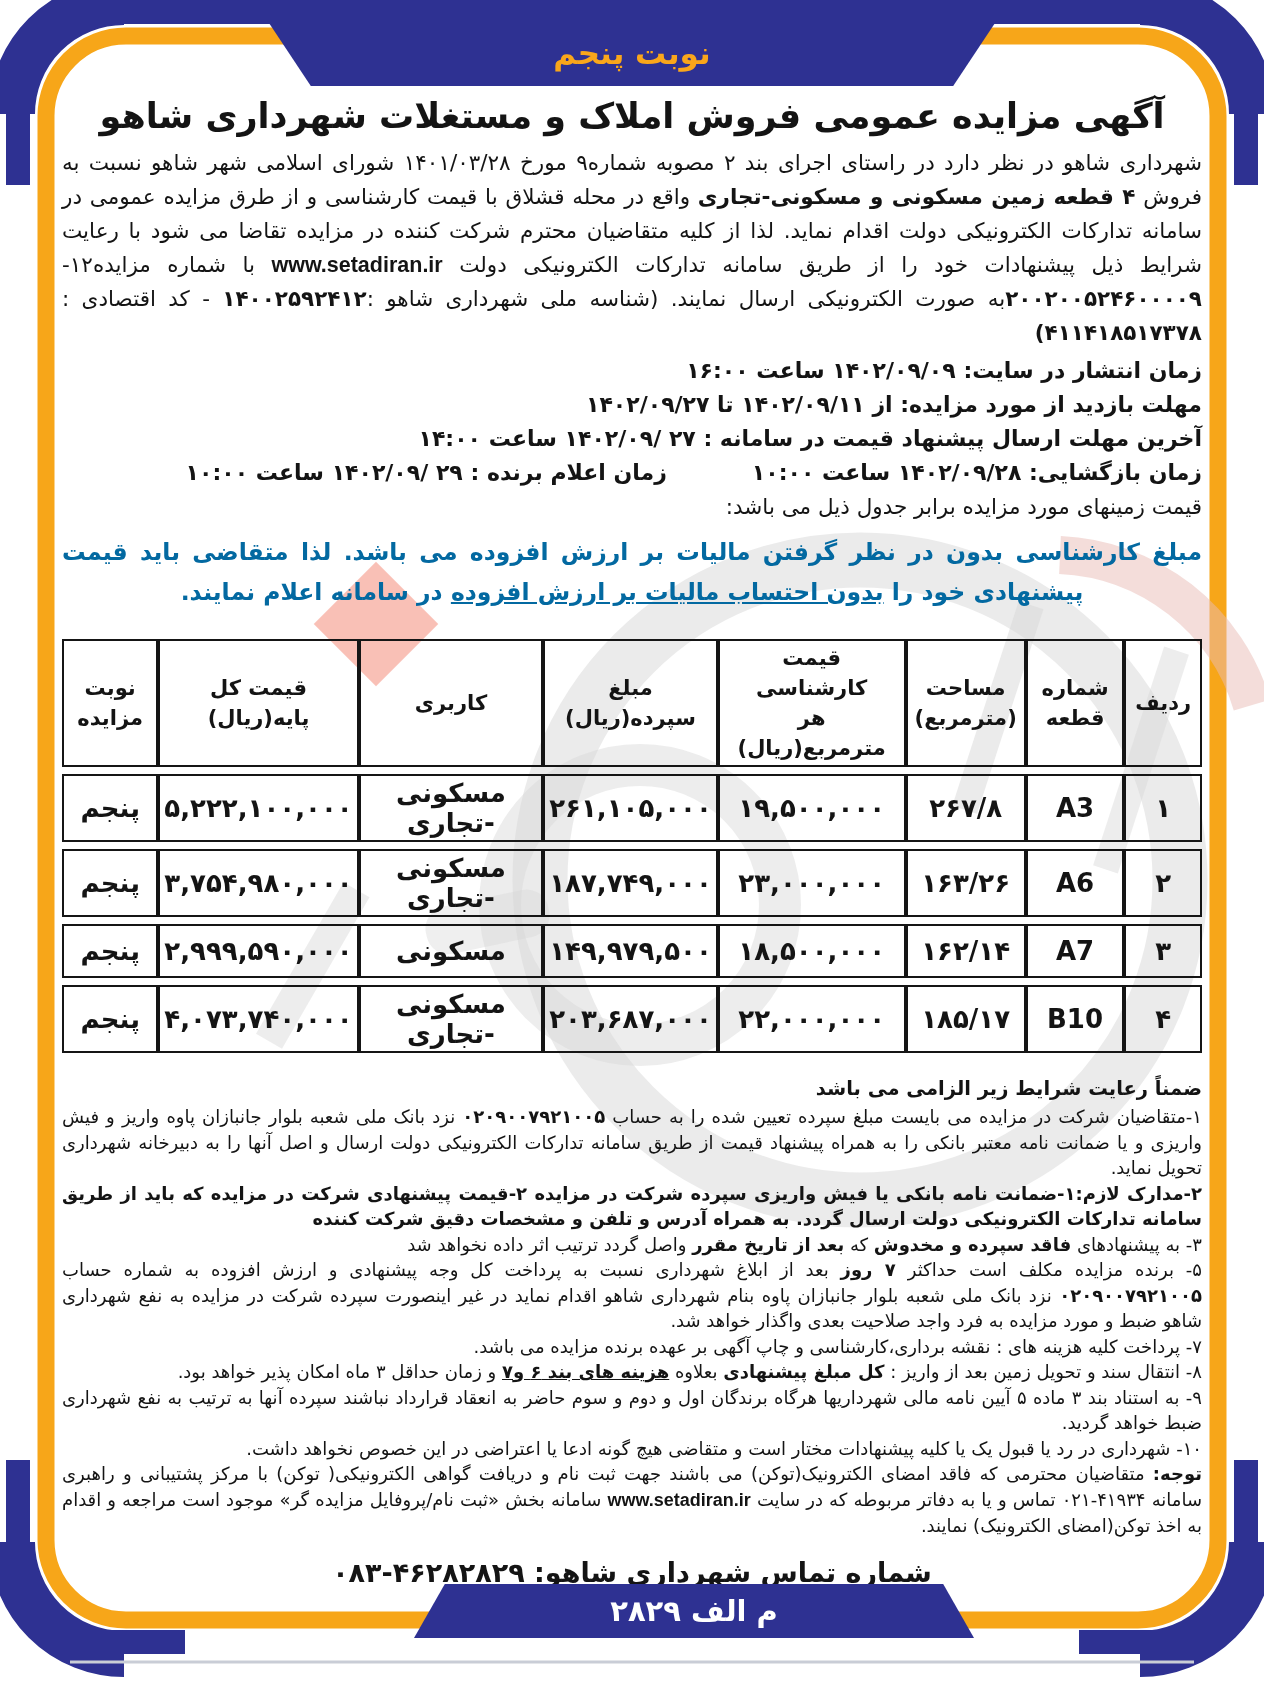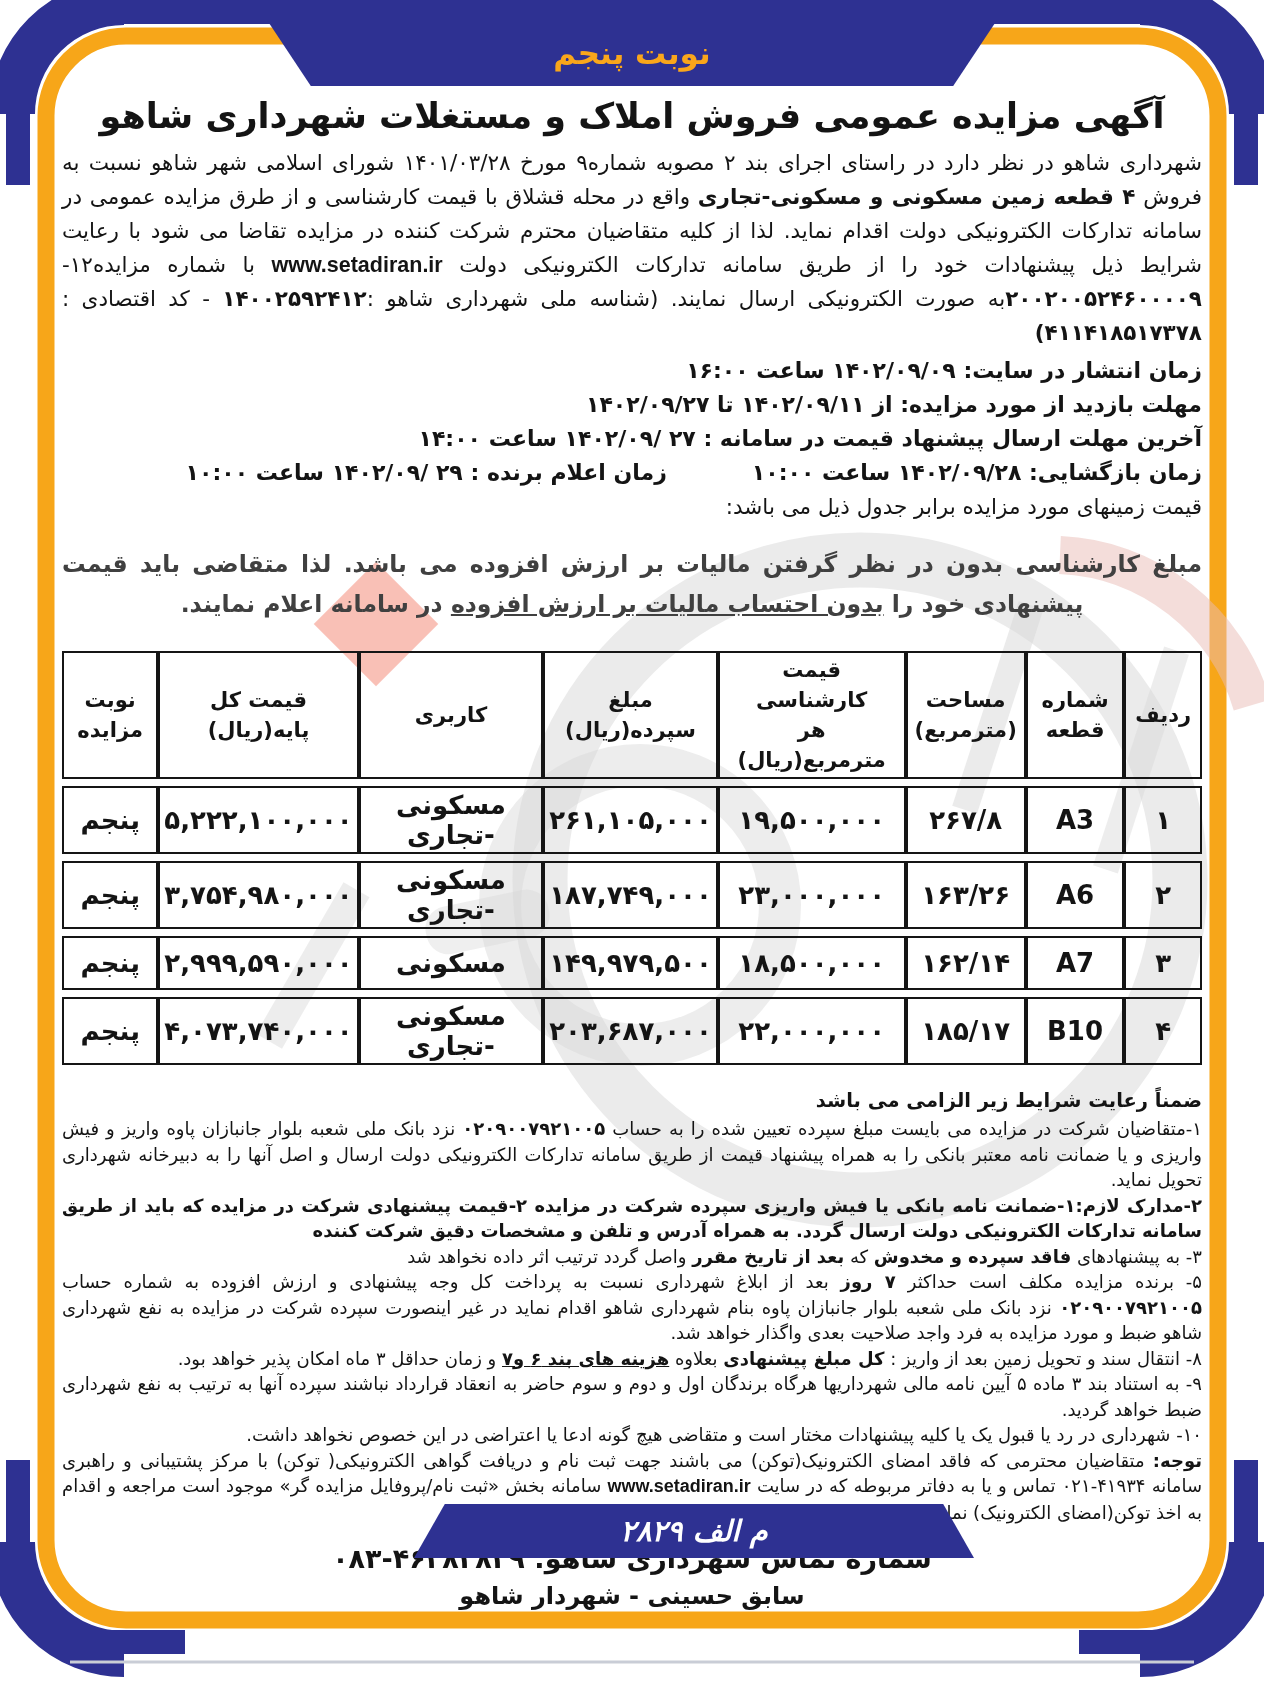--- a/index.html
+++ b/index.html
@@ -4,32 +4,32 @@
 <style>
   html,body{margin:0;padding:0;background:#ffffff;}
   .page{position:relative;width:1264px;height:1687px;background:#fff;overflow:hidden;
         direction:rtl;font-family:"DejaVu Sans","Liberation Sans",sans-serif;color:#141414;}
   .frame{position:absolute;inset:0;z-index:0;}
   .watermark{position:absolute;inset:0;z-index:1;pointer-events:none;}
   .banner{position:absolute;background:#2e3192;display:flex;align-items:center;justify-content:center;z-index:3;}
   .banner.top{top:20px;left:50%;transform:translateX(-50%);width:730px;height:66px;
               clip-path:polygon(0 0,100% 0,94% 100%,6% 100%);}
   .banner.top span{color:#f9a61b;font-weight:bold;font-size:31px;}
-  .banner.bottom{top:1504px;left:calc(50% + 62px);transform:translateX(-50%);width:560px;height:54px;
-              clip-path:polygon(5.5% 0,94.5% 0,100% 100%,0 100%);font-style:italic;}
+  .banner.bottom{top:1584px;left:calc(50% + 62px);transform:translateX(-50%);width:560px;height:54px;
+              clip-path:polygon(5.5% 0,94.5% 0,100% 100%,0 100%);}
   .banner.bottom span{color:#ffffff;font-weight:bold;font-size:29px;}
   .content{position:absolute;top:96px;right:62px;left:62px;z-index:2;}
   .title{margin:0 0 10px;text-align:center;font-size:35px;font-weight:bold;letter-spacing:-0.5px;}
   .intro{margin:0;font-size:21.5px;line-height:34px;text-align:justify;}
   .latin{font-family:"Liberation Sans",sans-serif;font-weight:bold;}
   .sched{margin-top:4px;}
   .sline{font-size:22px;font-weight:bold;line-height:34px;}
   .sline.flexline{display:flex;gap:85px;}
   .sline.normal{font-weight:normal;font-size:21.5px;}
-  .notice{margin:20px 0 0;color:#404040;font-size:23.5px;font-weight:bold;line-height:40px;
+  .notice{margin:8px 0 0;color:#0369a1;font-size:23.5px;font-weight:bold;line-height:40px;
           text-align:justify;text-align-last:center;}
   .ptable{width:100%;margin-top:20px;border-collapse:separate;border-spacing:0 7px;text-align:center;}
   .ptable th,.ptable td{border:2.5px solid #151515;padding:2px 4px;vertical-align:middle;background:transparent;}
   .ptable th{font-size:21px;font-weight:bold;height:86px;white-space:pre-line;line-height:30px;}
   .ptable td{font-size:26px;font-weight:bold;height:46px;}
   .ptable th:nth-child(1),.ptable td:nth-child(1){width:6.9%;}
   .ptable th:nth-child(2),.ptable td:nth-child(2){width:8.8%;}
   .ptable th:nth-child(3),.ptable td:nth-child(3){width:10.6%;}
   .ptable th:nth-child(4),.ptable td:nth-child(4){width:16.7%;}
   .ptable th:nth-child(5),.ptable td:nth-child(5){width:14.5%;}
@@ -157,20 +157,21 @@
         </tbody>
     </table>
 
     <div class="terms">
       <div class="terms-heading">ضمناً رعایت شرایط زیر الزامی می باشد</div>
       <div>
           <p class="term"><span>۱-متقاضیان شرکت در مزایده می بایست مبلغ سپرده تعیین شده را به حساب </span><span style="font-weight: bold;">۰۲۰۹۰۰۷۹۲۱۰۰۵</span><span> نزد بانک ملی شعبه بلوار جانبازان پاوه واریز و فیش واریزی و یا ضمانت نامه معتبر بانکی را به همراه پیشنهاد قیمت از طریق سامانه تدارکات الکترونیکی دولت ارسال و اصل آنها را به دبیرخانه شهرداری تحویل نماید.</span></p>
           <p class="term"><span style="font-weight: bold;">۲-مدارک لازم:۱-ضمانت نامه بانکی یا فیش واریزی سپرده شرکت در مزایده ۲-قیمت پیشنهادی شرکت در مزایده که باید از طریق سامانه تدارکات الکترونیکی دولت ارسال گردد. به همراه آدرس و تلفن و مشخصات دقیق شرکت کننده</span></p>
           <p class="term"><span>۳- به پیشنهادهای </span><span style="font-weight: bold;">فاقد سپرده و مخدوش</span><span> که </span><span style="font-weight: bold;">بعد از تاریخ مقرر</span><span> واصل گردد ترتیب اثر داده نخواهد شد</span></p>
           <p class="term"><span>۵- برنده مزایده مکلف است حداکثر </span><span style="font-weight: bold;">۷ روز</span><span> بعد از ابلاغ شهرداری نسبت به پرداخت کل وجه پیشنهادی و ارزش افزوده به شماره حساب </span><span style="font-weight: bold;">۰۲۰۹۰۰۷۹۲۱۰۰۵</span><span> نزد بانک ملی شعبه بلوار جانبازان پاوه  بنام شهرداری شاهو اقدام نماید در غیر اینصورت سپرده شرکت در مزایده به نفع شهرداری شاهو ضبط  و مورد مزایده به فرد واجد صلاحیت بعدی واگذار خواهد شد.</span></p>
+          <p class="term"><span>۷- پرداخت کلیه هزینه های : نقشه برداری،کارشناسی و چاپ آگهی بر عهده برنده مزایده می باشد.</span></p>
           <p class="term"><span>۸- انتقال سند و تحویل زمین  بعد از واریز : </span><span style="font-weight: bold;">کل مبلغ پیشنهادی</span><span> بعلاوه </span><span style="font-weight: bold; text-decoration: underline;">هزینه های بند ۶ و۷</span><span> و زمان حداقل ۳ ماه امکان پذیر خواهد بود.</span></p>
           <p class="term"><span>۹-  به استناد بند ۳ ماده ۵ آیین نامه مالی شهرداریها هرگاه برندگان اول و دوم و سوم حاضر به انعقاد قرارداد نباشند سپرده  آنها به ترتیب به نفع شهرداری ضبط خواهد گردید.</span></p>
           <p class="term"><span>۱۰- شهرداری در رد یا قبول یک یا کلیه پیشنهادات مختار است و متقاضی هیچ گونه ادعا یا اعتراضی در این خصوص نخواهد داشت.</span></p>
           <p class="term"><span style="font-weight: bold;">توجه:</span><span> متقاضیان محترمی که فاقد امضای الکترونیک(توکن) می باشند جهت ثبت نام و دریافت گواهی الکترونیکی( توکن) با مرکز پشتیبانی و راهبری سامانه </span><span>۴۱۹۳۴-۰۲۱</span><span> تماس و یا به دفاتر مربوطه که در سایت </span><span class="latin">www.setadiran.ir</span><span> سامانه بخش «ثبت نام/پروفایل مزایده گر» موجود است مراجعه و اقدام به اخذ توکن(امضای الکترونیک) نمایند.</span></p>
         </div>
     </div>
 
     <div class="contact">شماره تماس شهرداری شاهو: ۴۶۲۸۲۸۲۹-۰۸۳</div>
     <div class="signature">سابق حسینی - شهردار شاهو</div>
 

